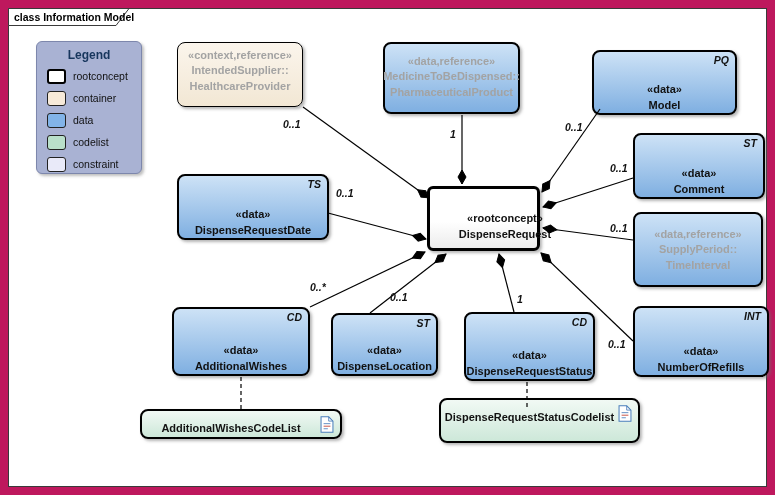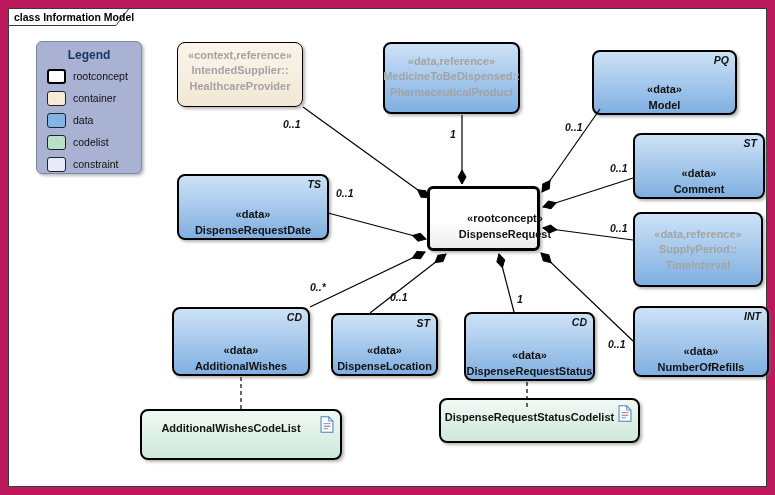--- a/index.html
+++ b/index.html
@@ -168,21 +168,21 @@
     <div>«data»</div>
     <div>DispenseLocation</div>
   </div>
 
   <div class="node blue" style="left:464px;top:312px;width:131px;height:69px;">
     <span class="tag">CD</span>
     <div>«data»</div>
     <div>DispenseRequestStatus</div>
   </div>
 
-  <div class="node green" style="left:140px;top:409px;width:202px;height:51px;">
+  <div class="node green" style="left:140px;top:409px;width:202px;height:30px;">
     <span class="doc-icon">
       <svg viewBox="0 0 16 20" width="14" height="17">
         <path d="M1,1 h9 l5,5 v13 h-14 z" fill="#fff" stroke="#4a7ebb" stroke-width="1.2"></path>
         <path d="M10,1 v5 h5" fill="none" stroke="#4a7ebb" stroke-width="1"></path>
         <line x1="4" y1="9" x2="12" y2="9" stroke="#4a7ebb"></line>
         <line x1="4" y1="12" x2="12" y2="12" stroke="#c0392b"></line>
         <line x1="4" y1="15" x2="9" y2="15" stroke="#4a7ebb"></line>
       </svg>
     </span>
     <div class="cl-name">AdditionalWishesCodeList</div>

